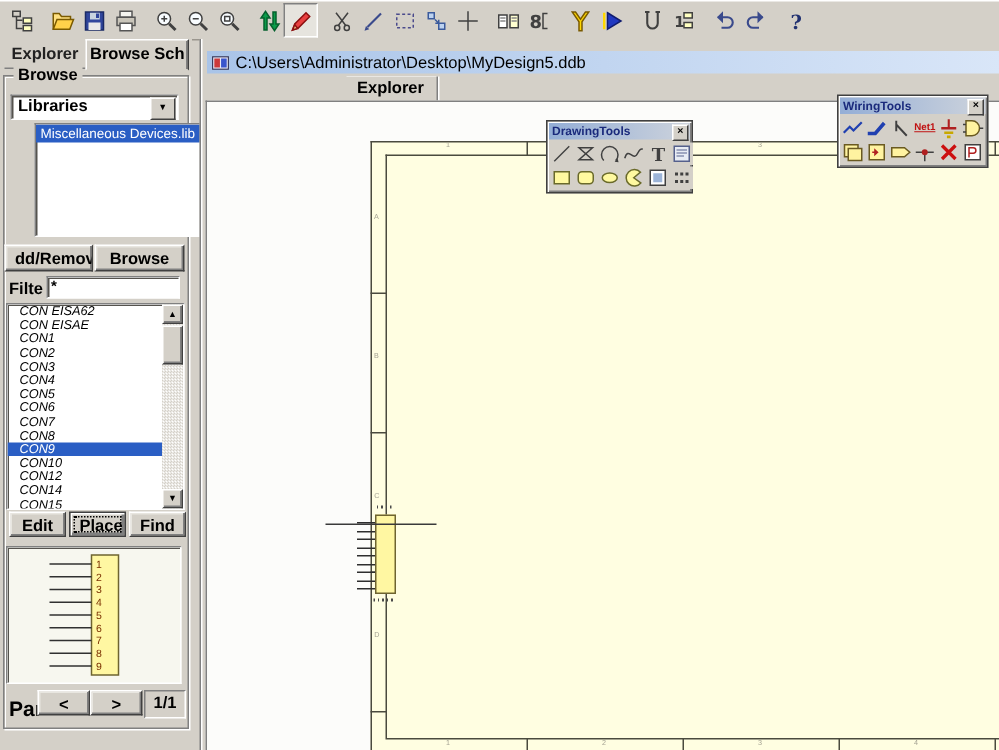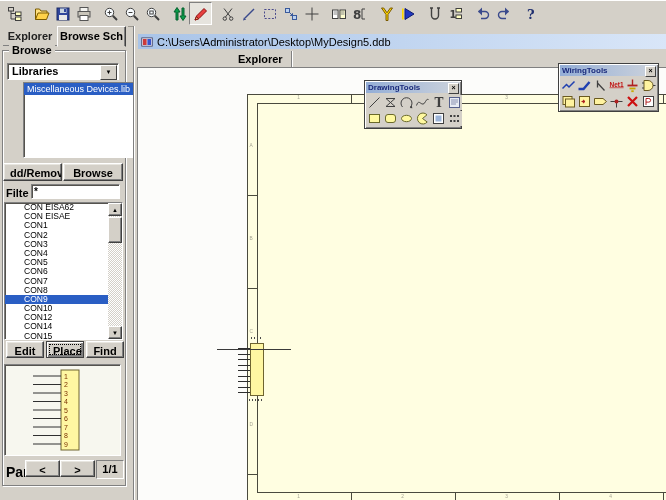--- a/index.html
+++ b/index.html
@@ -38,21 +38,21 @@
   .sbtn{position:absolute;height:18px;background:#d4d0c8;border:1px solid;border-color:#fff #404040 #404040 #fff;
         box-shadow:inset -1px -1px 0 #808080,inset 1px 1px 0 #e8e6e0;font-weight:bold;font-size:11px;
         text-align:center;line-height:16px;overflow:hidden;white-space:nowrap;}
   #flt-label{position:absolute;left:3px;top:136px;font-weight:bold;font-size:11px;}
   #flt-input{position:absolute;left:28px;top:133px;width:89px;height:15px;border:1px solid;
              border-color:#808080 #fff #fff #808080;box-shadow:inset 1px 1px 0 #55534e;background:#fff;
              font-size:10px;font-weight:bold;padding:0 2px;box-sizing:border-box;}
   #complist{position:absolute;left:1px;top:151px;width:119px;height:138px;background:#fff;
             border:1px solid;border-color:#808080 #fff #fff #808080;box-shadow:inset 1px 1px 0 #55534e;
             box-sizing:border-box;overflow:hidden;}
-  .citem{height:9.2px;line-height:9.2px;font-size:8.5px;padding-left:19px;white-space:nowrap;}
+  .citem{height:9.2px;line-height:9.2px;font-size:8.5px;padding-left:8px;white-space:nowrap;font-style:italic;}
   .citem.sel{background:#2a5ec4;color:#fff;}
   .vscroll{position:absolute;right:0;top:0;width:14px;height:100%;background:#e8e6e0;
            background-image:repeating-conic-gradient(#fff 0 25%,#d4d0c8 0 50%);background-size:2px 2px;}
   .sarrow{position:absolute;left:0;width:14px;height:13px;background:#d4d0c8;border:1px solid;
           border-color:#fff #404040 #404040 #fff;box-shadow:inset -1px -1px 0 #808080;
           font-size:6px;text-align:center;line-height:12px;box-sizing:border-box;}
   .sthumb{position:absolute;left:0;top:14px;width:14px;height:26px;background:#d4d0c8;border:1px solid;
           border-color:#fff #404040 #404040 #fff;box-shadow:inset -1px -1px 0 #808080;box-sizing:border-box;}
   #preview{position:absolute;left:1px;top:313px;width:117px;height:92px;background:#f7f7ef;
            border:1px solid;border-color:#808080 #fff #fff #808080;box-shadow:inset 1px 1px 0 #55534e;

